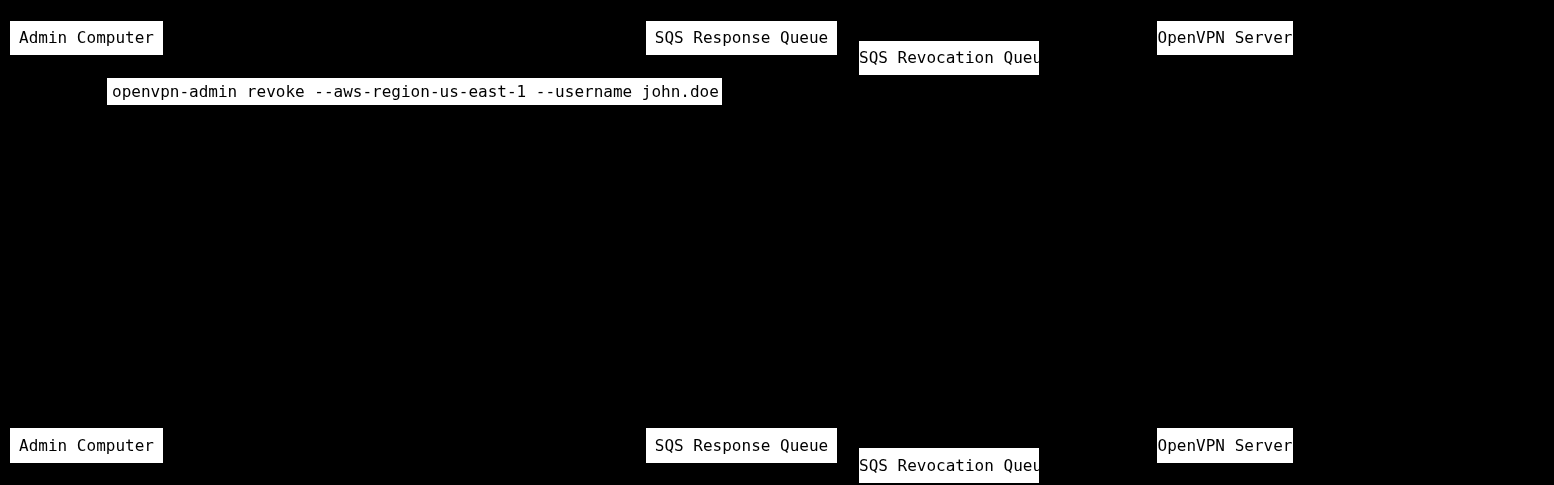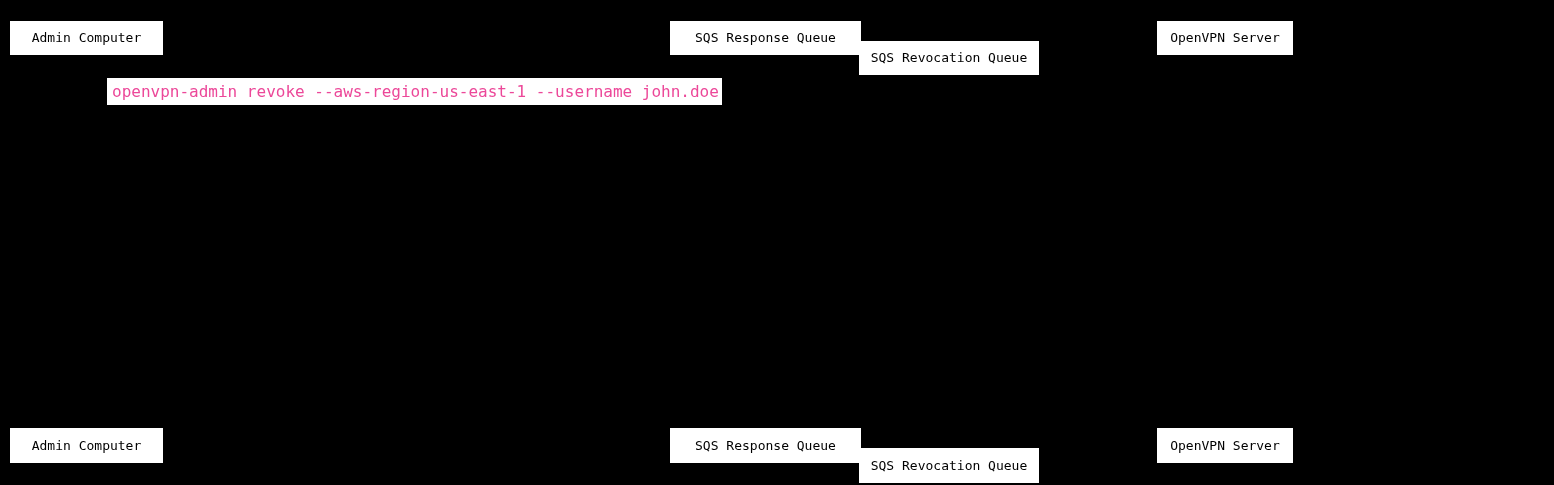--- a/index.html
+++ b/index.html
@@ -13,40 +13,40 @@
     height: 485px;
     background: #000000;
     overflow: hidden;
     font-family: "DejaVu Sans Mono", "Liberation Mono", monospace;
   }
   .pbox {
     position: absolute;
     height: 34px;
     background: #ffffff;
     color: #000000;
-    font-size: 13px;
+    font-size: 16px;
     line-height: 34px;
     text-align: center;
     white-space: nowrap;
     box-sizing: border-box;
   }
   .row-top    { top: 21px; }
   .row-bottom { top: 428px; }
   .col-admin      { left: 10px;   width: 153px; }
-  .col-response   { left: 670px;  width: 191px; }
+  .col-response   { left: 646px;  width: 191px; }
   .col-revocation { left: 859px;  width: 180px; margin-top: 20px; }
   .col-openvpn    { left: 1157px; width: 136px; }
   .msg {
     position: absolute;
     left: 107px;
     top: 78px;
     width: 615px;
     height: 27px;
     background: #ffffff;
-    color: #ec4899;
+    color: #000000;
     font-size: 16px;
     line-height: 27px;
     padding-left: 5px;
     box-sizing: border-box;
     white-space: nowrap;
     text-align: left;
   }
 </style>
 </head>
 <body>

